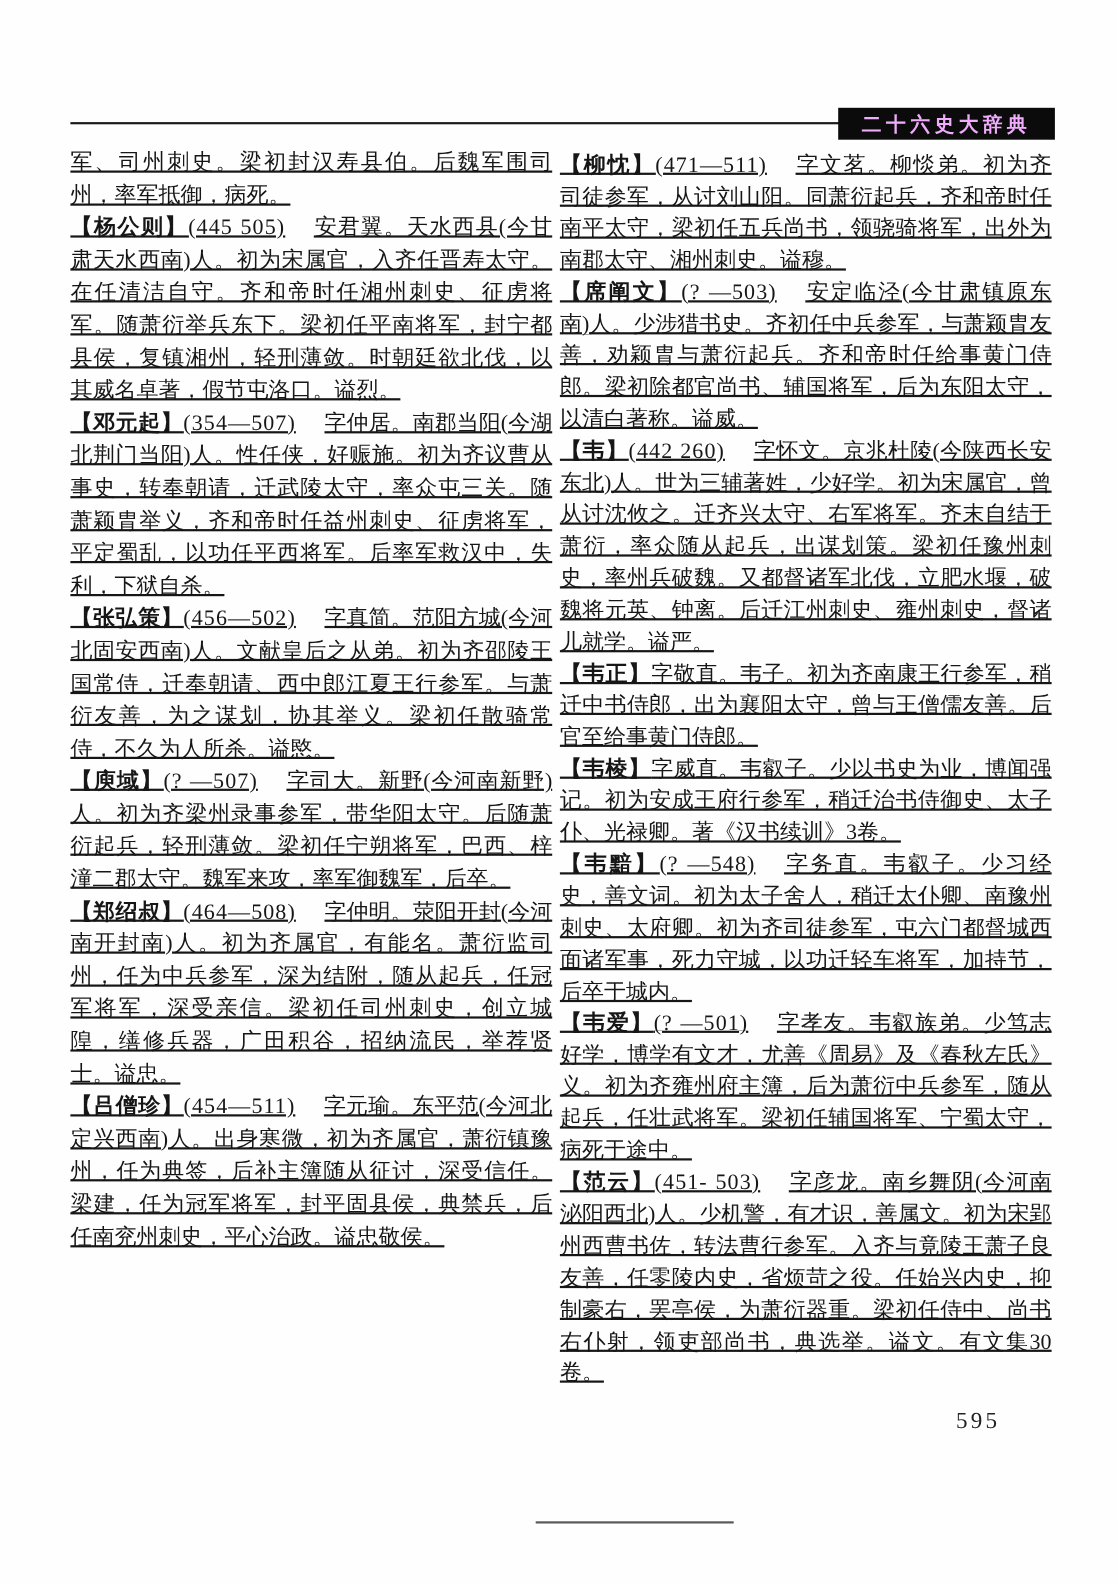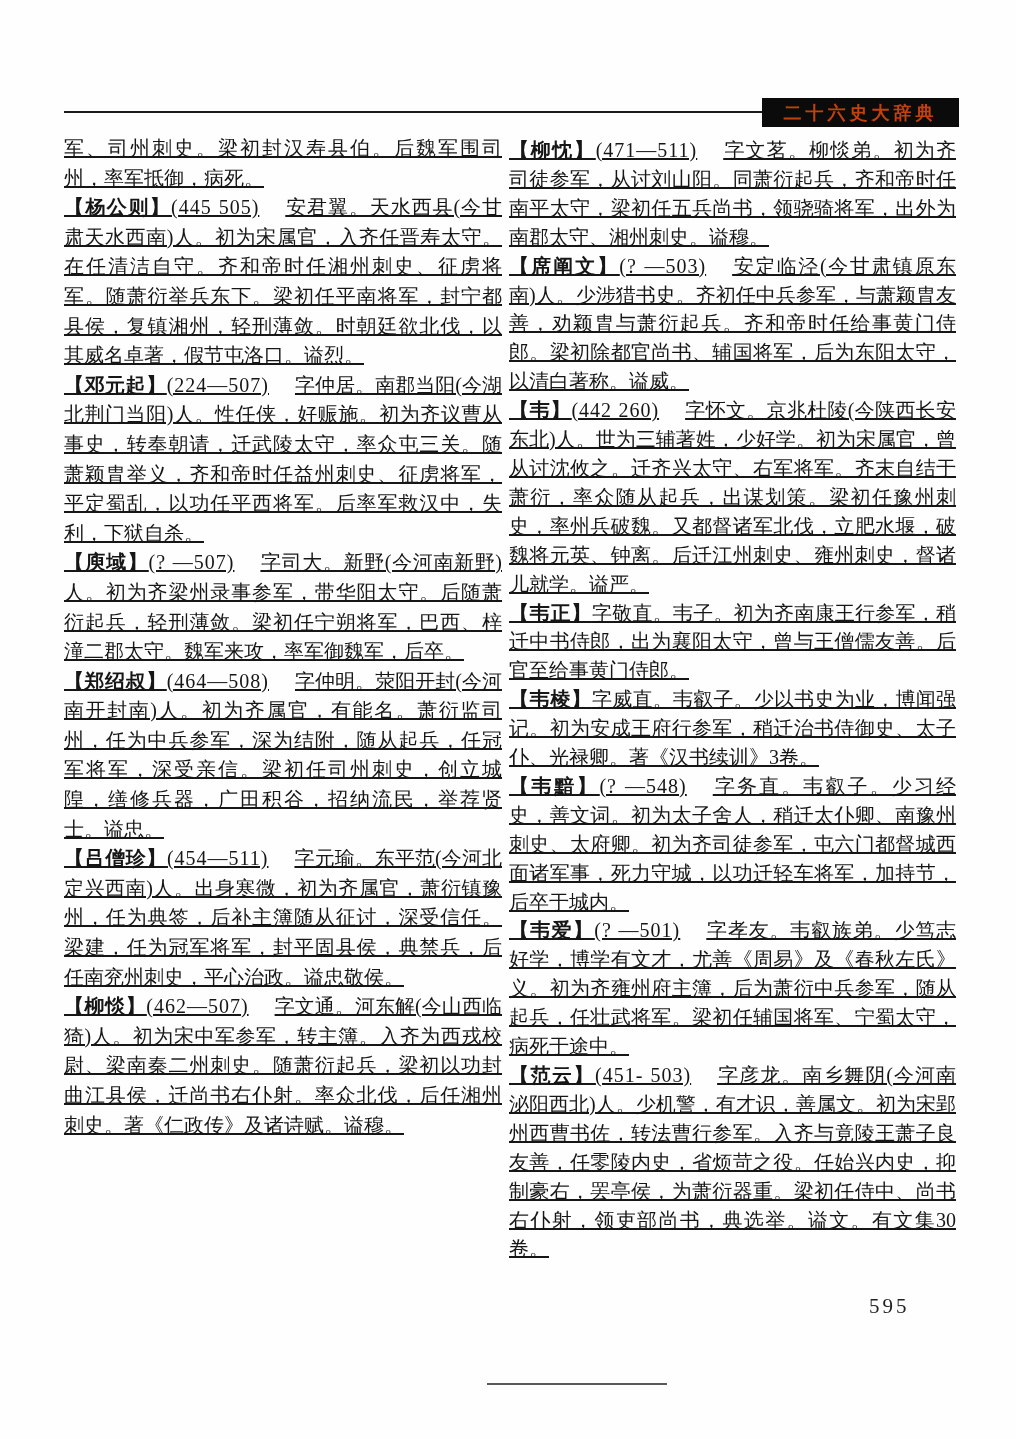--- a/index.html
+++ b/index.html
@@ -4,61 +4,61 @@
 <style>
   html,body { margin:0; padding:0; background:#ffffff; }
   .page {
     position:relative; width:1016px; height:1439px; background:#fefefe;
     font-family:"Liberation Serif","DejaVu Serif",serif; color:#161616;
     overflow:hidden;
   }
   .rule { position:absolute; left:64px; top:111px; width:701px; height:2px; background:#1a1a1a; }
   .banner {
     position:absolute; left:762px; top:98px; width:197px; height:29px;
-    background:#0b0b0b; color:#c2410c; display:flex; align-items:center; justify-content:center;
+    background:#0b0b0b; color:#f0abfc; display:flex; align-items:center; justify-content:center;
     font-family:"Liberation Sans","DejaVu Sans",sans-serif; font-size:18px; font-weight:700; letter-spacing:4px;
   }
   .col { position:absolute; text-align:justify;text-decoration:underline; }
   .col-left  { left:64px;  top:134px; width:438px; font-size:20px; line-height:29.6px; }
   .col-right { left:509px; top:136px; width:447px; font-size:20px; line-height:28.9px; }
   p.entry { margin:0; padding:0; }
   .head {
     font-family:"Liberation Sans","DejaVu Sans",sans-serif;
     font-weight:700; letter-spacing:0.5px;margin-top:48px;
   }
   .dates { letter-spacing:1px; }
   .gap { display:inline-block; width:1.3em; }
   .pagenum {
-    position:absolute; left:869px; top:1279px; font-size:21px; letter-spacing:3px; color:#222;margin-top:15px;
+    position:absolute; left:869px; top:1279px; font-size:21px; letter-spacing:3px; color:#222;
   }
   .artifact { position:absolute; left:487px; top:1383px; width:180px; height:2px; background:#3c3c3c; opacity:0.85; }
 </style>
 </head>
 <body>
 
 <div class="page">
   <div class="rule"></div>
   <div class="banner">
     <span>二十六史大辞典</span>
   </div>
   <div class="col col-left" id="col-left">
   <p class="entry"><span class="body">军、司州刺史。梁初封汉寿县伯。后魏军围司州，率军抵御，病死。</span></p>
 
   <p class="entry"><b class="head">【杨公则】</b><span class="dates">(445 505)</span><span class="gap"></span><span class="body">安君翼。天水西县(今甘肃天水西南)人。初为宋属官，入齐任晋寿太守。在任清洁自守。齐和帝时任湘州刺史、征虏将军。随萧衍举兵东下。梁初任平南将军，封宁都县侯，复镇湘州，轻刑薄敛。时朝廷欲北伐，以其威名卓著，假节屯洛口。谥烈。</span></p>
 
-  <p class="entry"><b class="head">【邓元起】</b><span class="dates">(224—507)</span><span class="gap"></span><span class="body">字仲居。南郡当阳(今湖北荆门当阳)人。性任侠，好赈施。初为齐议曹从事史，转奉朝请，迁武陵太守，率众屯三关。随萧颖胄举义，齐和帝时任益州刺史、征虏将军，平定蜀乱，以功任平西将军。后率军救汉中，失利，下狱自杀。</span></p>
+  <p class="entry"><b class="head">【邓元起】</b><span class="dates">(354—507)</span><span class="gap"></span><span class="body">字仲居。南郡当阳(今湖北荆门当阳)人。性任侠，好赈施。初为齐议曹从事史，转奉朝请，迁武陵太守，率众屯三关。随萧颖胄举义，齐和帝时任益州刺史、征虏将军，平定蜀乱，以功任平西将军。后率军救汉中，失利，下狱自杀。</span></p>
 
+  <p class="entry"><b class="head">【张弘策】</b><span class="dates">(456—502)</span><span class="gap"></span><span class="body">字真简。范阳方城(今河北固安西南)人。文献皇后之从弟。初为齐邵陵王国常侍，迁奉朝请、西中郎江夏王行参军。与萧衍友善，为之谋划，协其举义。梁初任散骑常侍，不久为人所杀。谥愍。</span></p>
 
   <p class="entry"><b class="head">【庾域】</b><span class="dates">(? —507)</span><span class="gap"></span><span class="body">字司大。新野(今河南新野)人。初为齐梁州录事参军，带华阳太守。后随萧衍起兵，轻刑薄敛。梁初任宁朔将军，巴西、梓潼二郡太守。魏军来攻，率军御魏军，后卒。</span></p>
 
   <p class="entry"><b class="head">【郑绍叔】</b><span class="dates">(464—508)</span><span class="gap"></span><span class="body">字仲明。荥阳开封(今河南开封南)人。初为齐属官，有能名。萧衍监司州，任为中兵参军，深为结附，随从起兵，任冠军将军，深受亲信。梁初任司州刺史，创立城隍，缮修兵器，广田积谷，招纳流民，举荐贤士。谥忠。</span></p>
 
   <p class="entry"><b class="head">【吕僧珍】</b><span class="dates">(454—511)</span><span class="gap"></span><span class="body">字元瑜。东平范(今河北定兴西南)人。出身寒微，初为齐属官，萧衍镇豫州，任为典签，后补主簿随从征讨，深受信任。梁建，任为冠军将军，封平固县侯，典禁兵，后任南兖州刺史，平心治政。谥忠敬侯。</span></p>
 
-  <p class="entry"><b class="head">【柳惔】</b><span class="dates">(462—507)</span><span class="gap"></span><span class="body">字文通。河东解(今山西临猗)人。初为宋中军参军，转主簿。入齐为西戎校尉、梁南秦二州刺史。随萧衍起兵，梁初以功封曲江县侯，迁尚书右仆射。率众北伐，后任湘州刺史。著《仁政传》及诸诗赋。谥穆。</span></p>
 </div>
   <div class="col col-right" id="col-right">
   <p class="entry"><b class="head">【柳忱】</b><span class="dates">(471—511)</span><span class="gap"></span><span class="body">字文茗。柳惔弟。初为齐司徒参军，从讨刘山阳。同萧衍起兵，齐和帝时任南平太守，梁初任五兵尚书，领骁骑将军，出外为南郡太守、湘州刺史。谥穆。</span></p>
 
   <p class="entry"><b class="head">【席阐文】</b><span class="dates">(? —503)</span><span class="gap"></span><span class="body">安定临泾(今甘肃镇原东南)人。少涉猎书史。齐初任中兵参军，与萧颖胄友善，劝颖胄与萧衍起兵。齐和帝时任给事黄门侍郎。梁初除都官尚书、辅国将军，后为东阳太守，以清白著称。谥威。</span></p>
 
   <p class="entry"><b class="head">【韦】</b><span class="dates">(442 260)</span><span class="gap"></span><span class="body">字怀文。京兆杜陵(今陕西长安东北)人。世为三辅著姓，少好学。初为宋属官，曾从讨沈攸之。迁齐兴太守、右军将军。齐末自结于萧衍，率众随从起兵，出谋划策。梁初任豫州刺史，率州兵破魏。又都督诸军北伐，立肥水堰，破魏将元英、钟离。后迁江州刺史、雍州刺史，督诸儿就学。谥严。</span></p>
 
   <p class="entry"><b class="head">【韦正】</b><span class="body">字敬直。韦子。初为齐南康王行参军，稍迁中书侍郎，出为襄阳太守，曾与王僧儒友善。后官至给事黄门侍郎。</span></p>
 

